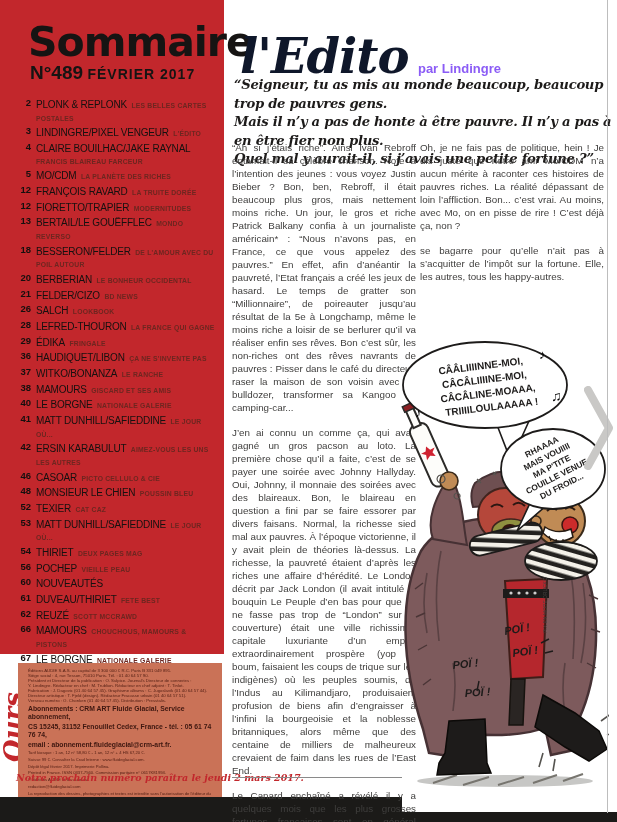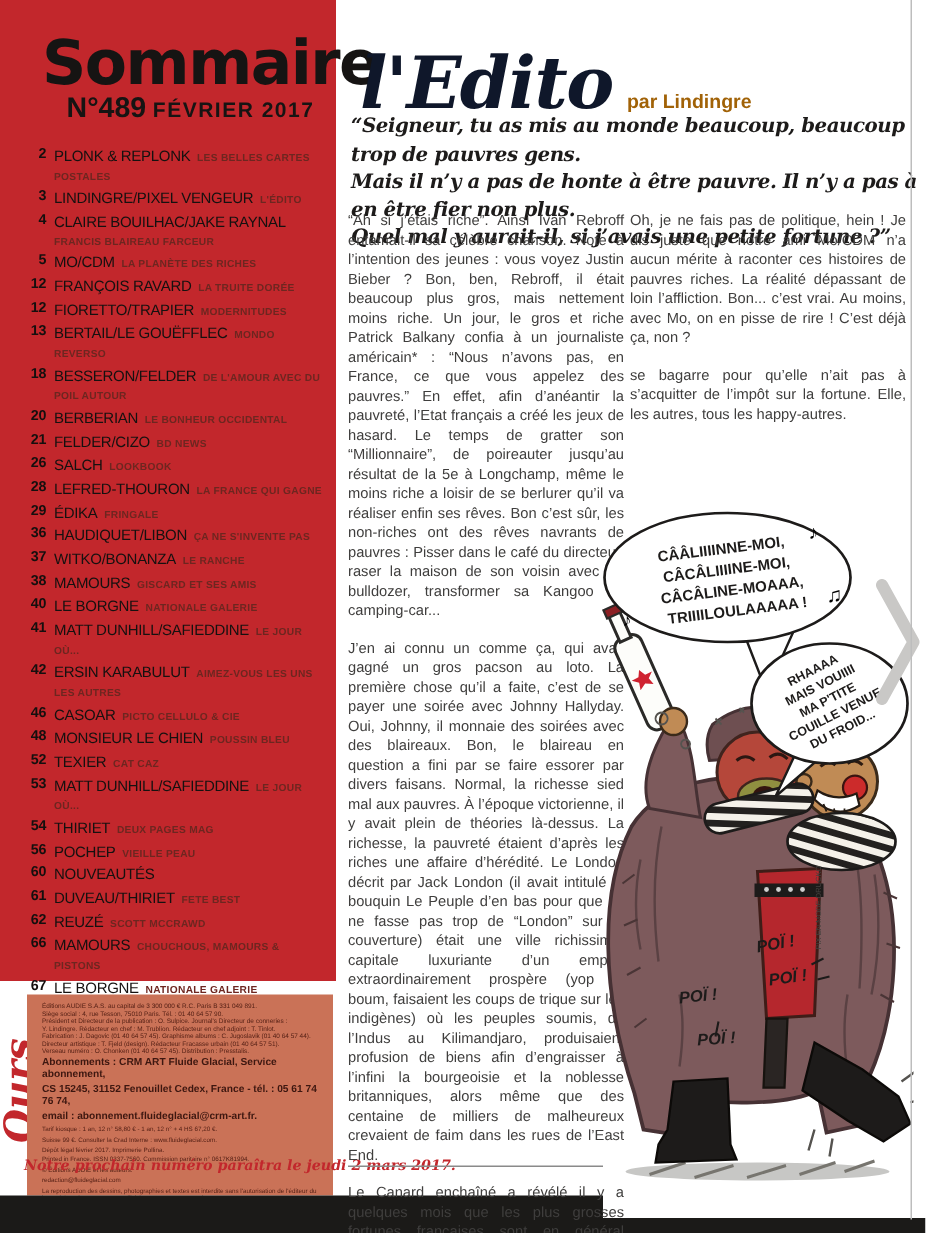--- a/index.html
+++ b/index.html
@@ -4,21 +4,21 @@
 <style>
   html,body{margin:0;padding:0;}
   body{width:617px;height:822px;position:relative;overflow:hidden;background:#ffffff;
        font-family:"Liberation Sans",sans-serif;-webkit-font-smoothing:antialiased;}
   .page-border{position:absolute;top:0;left:607px;width:1px;height:813px;background:#bdbdbd;}
 
   
   .sidebar{position:absolute;left:0;top:0;width:224px;height:654px;background:#c2272c;color:#111;}
   .som-title{font-family:"DejaVu Sans",sans-serif;font-weight:bold;font-size:41px;letter-spacing:-1px;
              color:#161413;margin:22px 0 0 28px;line-height:40px;}
-  .som-issue{margin:0 0 0 30px;color:#161413;font-weight:bold;text-align:center;}
+  .som-issue{margin:0 0 0 30px;color:#161413;font-weight:bold;}
   .som-issue .num{font-size:19px;letter-spacing:0px;}
   .som-issue .date{font-size:14px;letter-spacing:1px;}
   .toc{list-style:none;margin:14px 0 0 0;padding:0 6px 0 14px;}
   .toc li{display:flex;line-height:9.6px;margin-bottom:3.1px;}
   .toc .pg{flex:0 0 17px;text-align:right;margin-right:5px;font-weight:bold;font-size:9.5px;color:#140f0e;}
   .toc .nm{font-weight:normal;font-size:10px;letter-spacing:-0.2px;color:#151110;}
   .toc .ds{font-size:6.8px;letter-spacing:0.2px;color:#6d2620;font-weight:bold;}
 
   
   .ours-label{position:absolute;left:-2px;top:690px;width:22px;height:90px;color:#c2272c;
@@ -36,21 +36,21 @@
   
   .footer-left{position:absolute;left:0;top:797px;width:402px;height:25px;background:#1b1a18;}
   .footer-strip{position:absolute;left:0;top:812px;width:617px;height:10px;background:#1b1a18;}
   .footer-note{position:absolute;left:16px;top:772px;color:#c2272c;
                font-family:"DejaVu Serif",serif;font-style:italic;font-weight:bold;font-size:9.5px;}
 
   
   .edito-head{position:absolute;left:240px;top:28px;}
   .edito-title{display:inline-block;font-family:"DejaVu Serif",serif;font-style:italic;font-weight:bold;
                font-size:48px;color:#0f172a;letter-spacing:-1px;}
-  .edito-by{display:inline-block;font-size:13px;font-weight:bold;color:#a16207;margin-left:5px;}
+  .edito-by{display:inline-block;font-size:13px;font-weight:bold;color:#8b5cf6;margin-left:5px;}
   .edito-quote{position:absolute;left:234px;top:76px;width:378px;color:#1d1b1a;
                font-family:"DejaVu Serif",serif;font-style:italic;font-weight:bold;
                font-size:13.2px;line-height:18.5px;white-space:pre-line;letter-spacing:-0.3px;}
   .col{position:absolute;top:141px;width:184px;color:#3f3e3d;font-size:9.8px;line-height:13px;
        text-align:justify;}
   .col1{left:232px;}
   .col2{left:420px;}
   .col p{margin:0 0 12px 0;}
   .closing{font-weight:bold;font-style:italic;white-space:pre-line;}
   .footnote{position:absolute;left:232px;top:777px;width:310px;}

